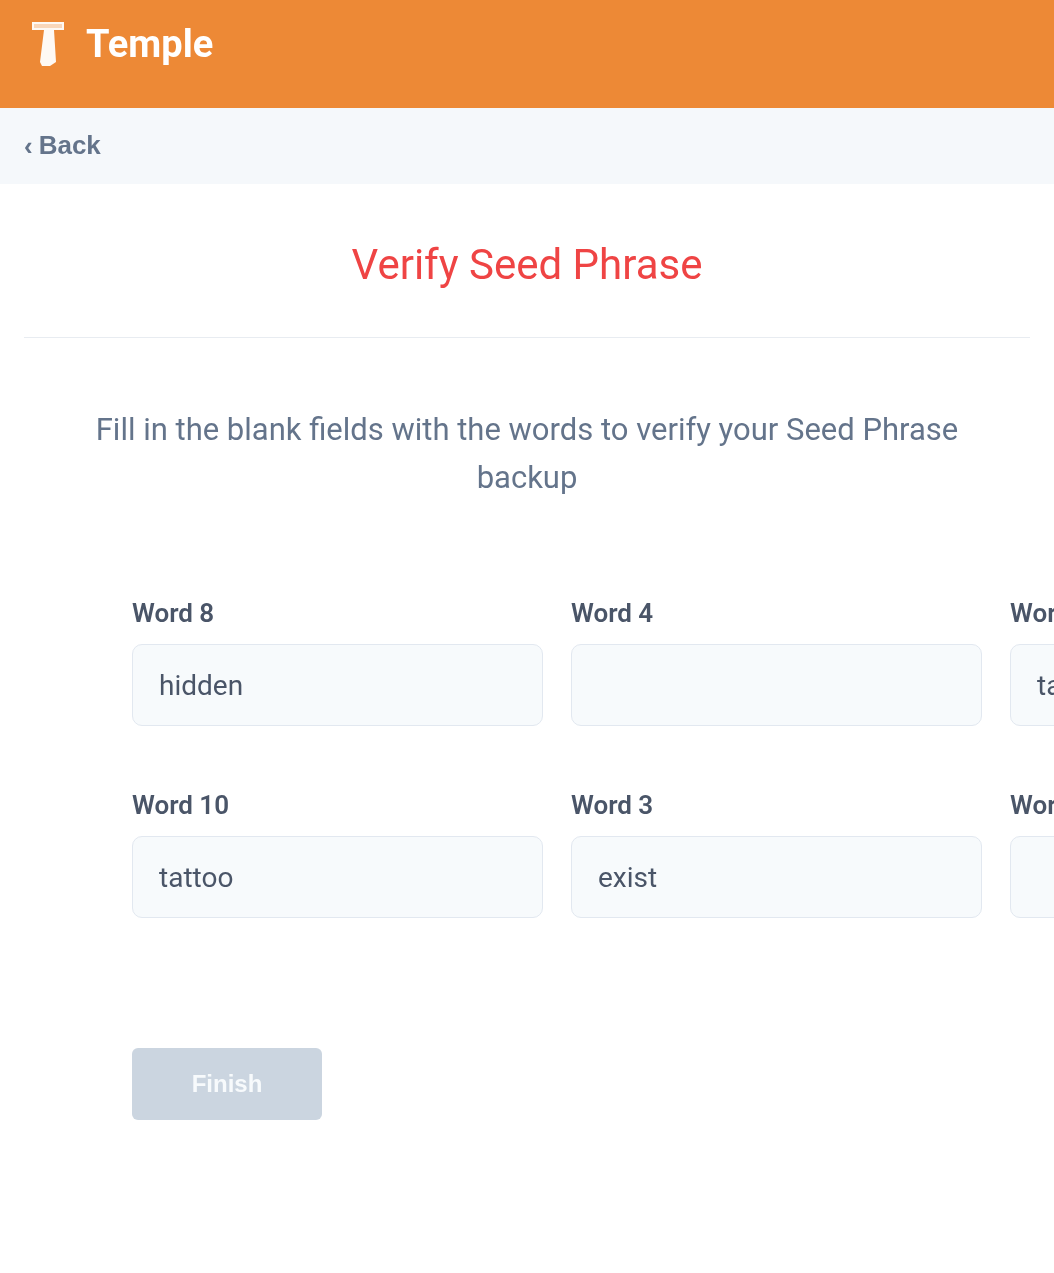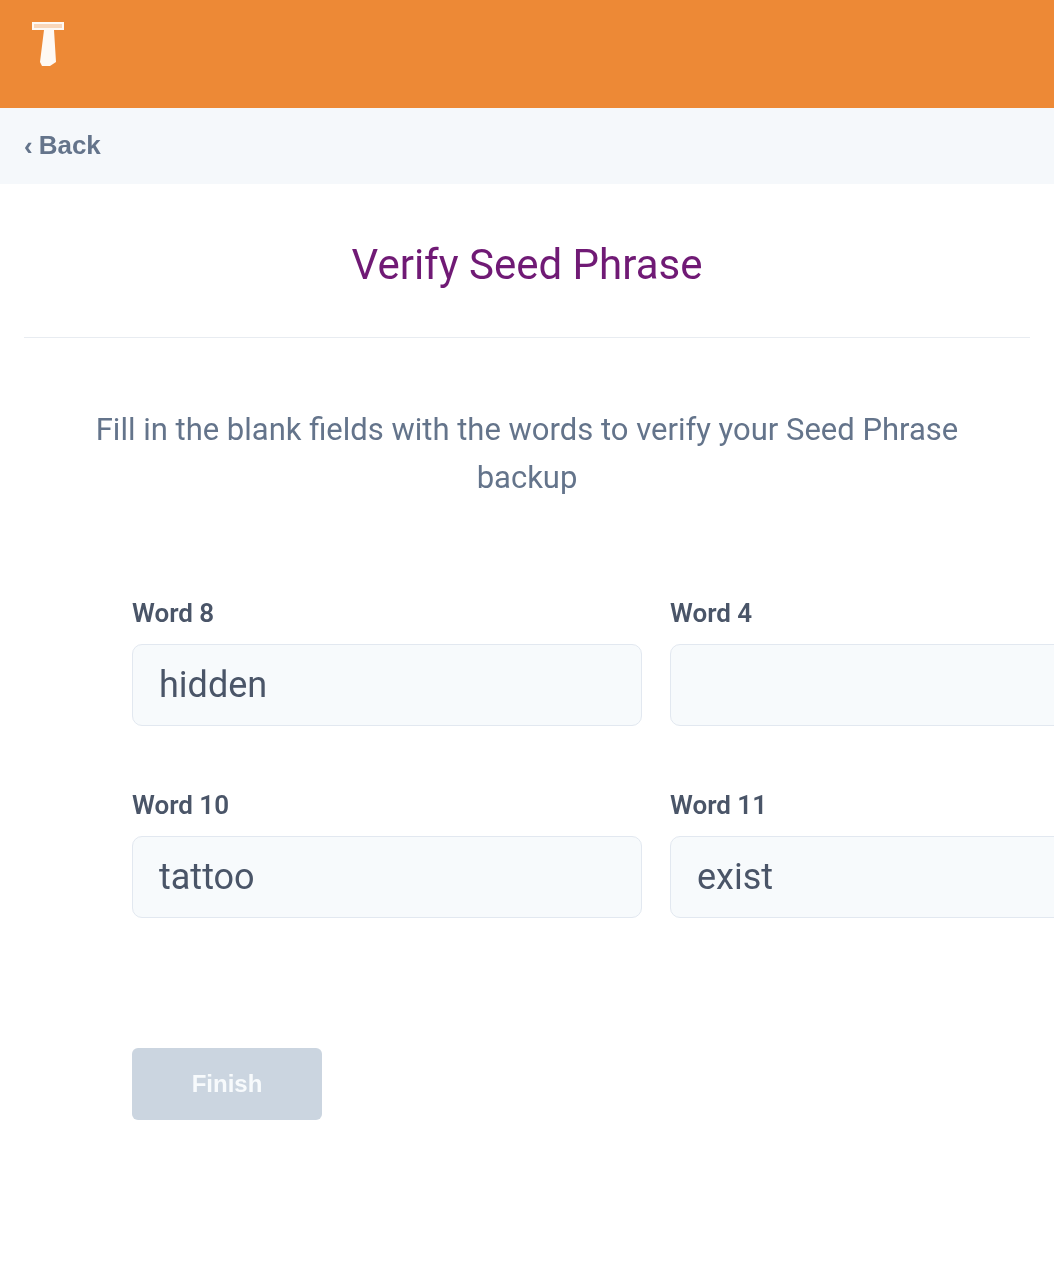--- a/index.html
+++ b/index.html
@@ -57,21 +57,21 @@
       font-size: 26px;
       line-height: 1;
     }
     .content {
       padding: 56px 24px 0;
     }
     .page-title {
       text-align: center;
       font-size: 42px;
       font-weight: 400;
-      color: #701a75;
+      color: #ef4444;
       padding-bottom: 48px;
       border-bottom: 1px solid #e8ecf1;
     }
     .instructions {
       text-align: center;
       font-size: 31px;
       font-weight: 400;
       color: #64748b;
       line-height: 1.55;
       margin-top: 68px;
@@ -93,21 +93,21 @@
       font-size: 26px;
       font-weight: 600;
       color: #4a5568;
     }
     .word-input {
       height: 82px;
       border: 1px solid #e2e8f0;
       border-radius: 10px;
       background: #f7fafc;
       padding: 0 26px;
-      font-size: 36px;
+      font-size: 28px;
       color: #4a5568;
       outline: none;
       font-family: inherit;
     }
     .finish-button {
       margin-top: 130px;
       margin-left: 108px;
       width: 190px;
       height: 72px;
       border: none;
@@ -121,20 +121,21 @@
   </style>
 </head>
 <body>
 
 <div class="header">
   <div class="logo-container">
     <svg class="logo-icon" viewBox="0 0 48 52" fill="none">
       <path d="M8 4 L40 4 L40 12 L30 12 L32 44 L26 48 L18 48 L16 44 L20 12 L8 12 Z" fill="#ffffff" opacity="0.95"></path>
       <path d="M10 6 L38 6 L38 10 L10 10 Z" fill="#ed8936" opacity="0.3"></path>
     </svg>
+    <span class="logo-text">Temple</span>
   </div>
 </div>
 
 <div class="back-bar">
   <button class="back-button">
     <span class="chevron-icon">‹</span>
     <span>Back</span>
   </button>
 </div>
 
@@ -153,21 +154,21 @@
     </div>
     <div class="word-item">
       <label class="word-label">Word 10</label>
       <input class="word-input" type="text" value="tattoo" style="">
     </div>
     <div class="word-item">
       <label class="word-label">Word 10</label>
       <input class="word-input" type="text" value="tattoo" style="">
     </div>
     <div class="word-item">
-      <label class="word-label">Word 11</label>
+      <label class="word-label">Word 3</label>
       <input class="word-input" type="text" value="exist" style="">
     </div>
     <div class="word-item">
       <label class="word-label">Word 12</label>
       <input class="word-input" type="text" value="" style="">
     </div>
   </div>
 
   <button class="finish-button">Finish</button>
 </div>

